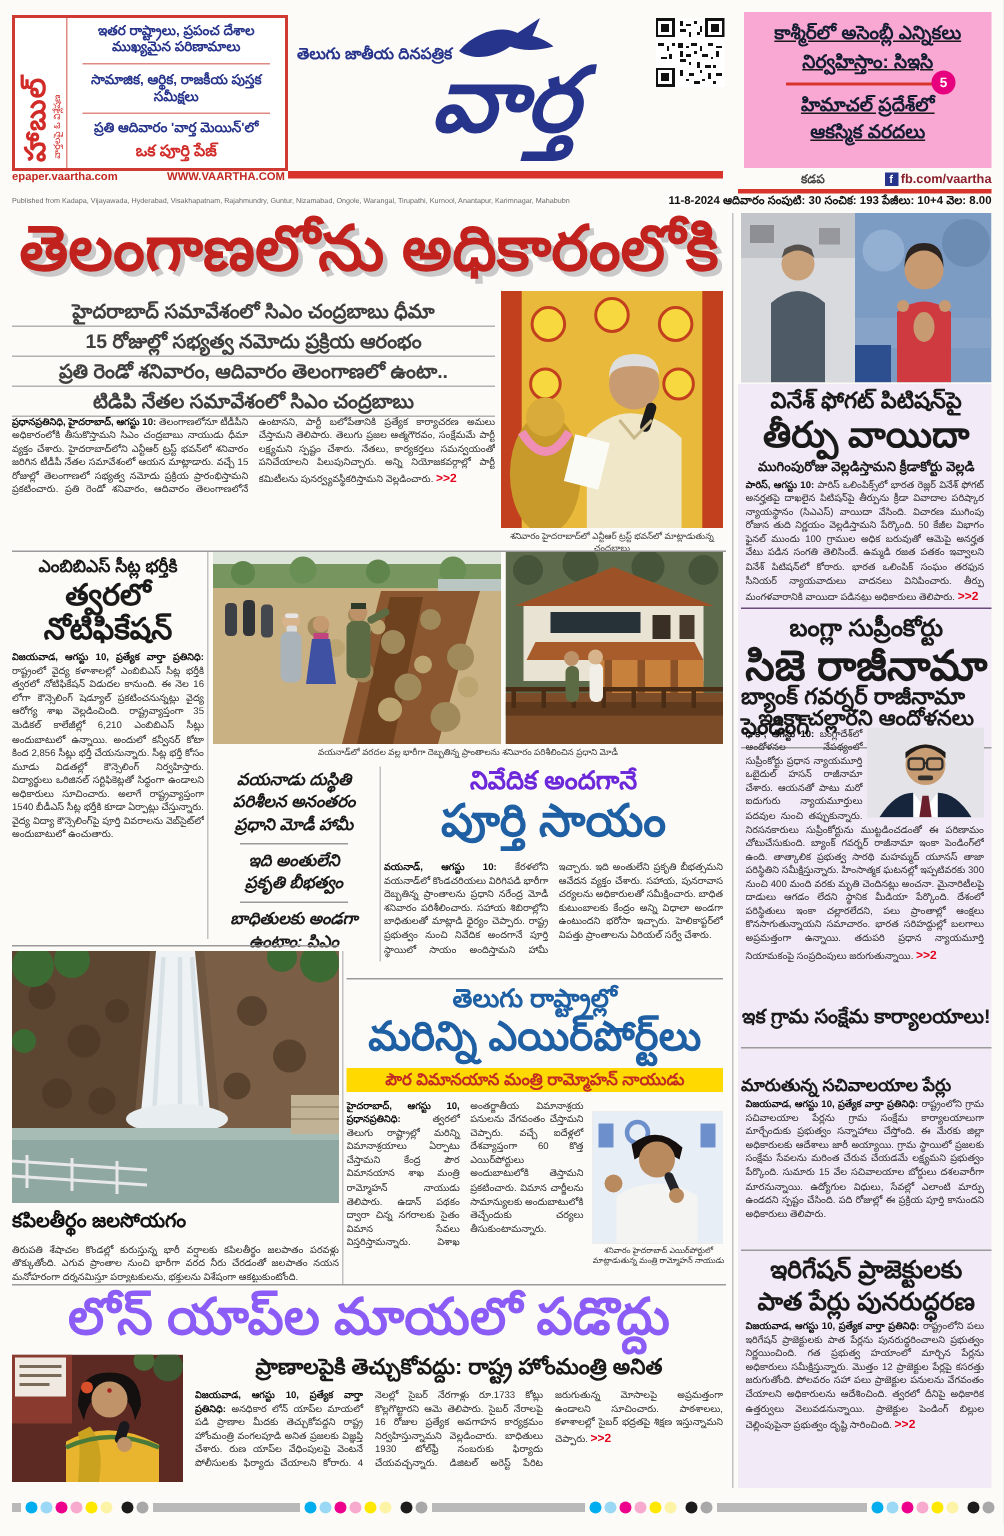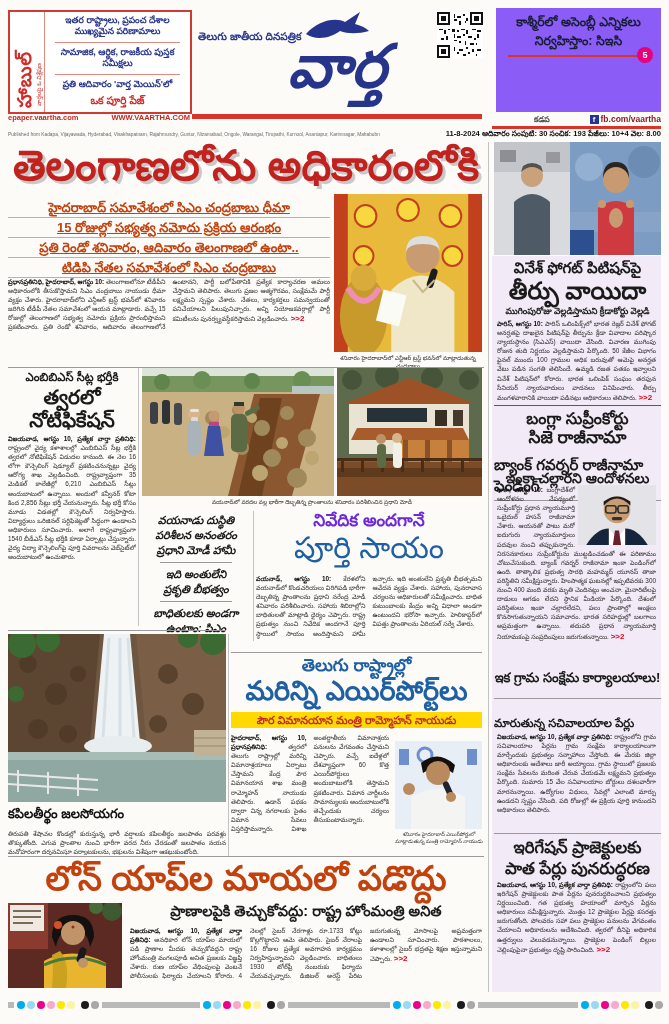--- a/index.html
+++ b/index.html
@@ -24,80 +24,80 @@
   .promo-lines{flex:1;padding:3px 4px;display:flex;flex-direction:column;justify-content:space-between;}
   .promo-l{color:#27348b;font-weight:bold;font-size:9px;text-align:center;line-height:1.25;}
   .promo-div{height:1px;background:#e08a84;margin:1px 6px;}
   .promo-red{color:#d12b28;font-weight:bold;font-size:10.5px;text-align:center;}
   .promo-foot{left:8px;top:113px;width:182px;display:flex;justify-content:space-between;font-size:7.5px;font-weight:bold;color:#c22a24;}
   .tagline{left:198px;top:30px;width:130px;color:#27348b;font-weight:bold;font-size:10.5px;}
   .dove{left:300px;top:8px;width:72px;height:38px;}
   .logo{left:192px;top:34px;width:290px;font-size:60px;font-weight:bold;color:#27348b;text-align:center;line-height:1.1;font-style:italic;}
   .logo-bar{left:192px;top:114px;width:290px;height:5px;background:#d9342b;position:absolute;}
   .qr{left:437px;top:12px;width:46px;height:50px;}
-  .rightbox{left:496px;top:8px;width:165px;height:104px;background:#8b5cf6;padding:5px 4px;box-sizing:border-box;}
+  .rightbox{left:496px;top:8px;width:165px;height:104px;background:#f9a8d4;padding:5px 20px;box-sizing:border-box;text-decoration:underline;}
   .rb-t{font-size:12.5px;font-weight:bold;color:#151d33;text-align:center;line-height:1.5;}
   .rb-div{position:relative;height:2px;background:#d9342b;margin:4px 8px;}
   .rb-badge{position:absolute;right:-4px;top:-8px;width:16px;height:16px;border-radius:50%;background:#e6007d;color:#fff;font-size:9px;font-weight:bold;text-align:center;line-height:16px;}
   .edition{left:534px;top:115px;font-size:8px;font-weight:bold;color:#444;}
   .fbrow{left:575px;top:114px;width:86px;display:flex;align-items:center;gap:2px;justify-content:flex-end;}
   .fbicon{width:9px;height:9px;background:#27348b;color:#fff;font-size:7.5px;font-weight:bold;text-align:center;line-height:9px;}
   .fbtext{font-size:8.5px;font-weight:bold;color:#8a1f2b;}
   .rb-bar{left:492px;top:126px;width:169px;height:3px;background:#d9342b;position:absolute;}
 
   .publine{left:8px;top:132px;width:372px;font-size:4.8px;color:#6a6a6a;white-space:nowrap;overflow:hidden;}
   .dateline{left:381px;top:129px;width:280px;font-size:7.6px;font-weight:bold;color:#111;text-align:right;}
 
   .lead-h{left:8px;top:141px;width:476px;font-size:42px;font-weight:900;color:#c2221e;text-align:center;letter-spacing:0px;text-shadow:3px 3px 0 #c9c9c9;line-height:1.2;}
   .subheads{left:8px;top:198px;width:322px;}
-  .subhead{font-size:13px;font-weight:bold;color:#c2410c;text-align:center;line-height:19px;border-bottom:1px solid #b2b2b2;text-decoration:underline;}
+  .subhead{font-size:13px;font-weight:bold;color:#404040;text-align:center;line-height:19px;border-bottom:1px solid #b2b2b2;}
   .lead-photo{left:334px;top:194px;width:148px;height:158px;}
   .lead-cap{left:334px;top:355px;width:148px;}
   .lead-body{left:8px;top:277px;width:322px;height:88px;}
 
   .mbbs-k{left:8px;top:371px;width:128px;font-size:11.5px;font-weight:bold;text-align:center;}
   .mbbs-h1{left:8px;top:386px;width:128px;font-size:20px;font-weight:800;text-align:center;}
   .mbbs-h2{left:8px;top:409px;width:128px;font-size:20px;font-weight:800;text-align:center;}
   .mbbs-body{left:8px;top:434px;width:128px;height:192px;}
 
   .way-p1{left:142px;top:368px;width:192px;height:128px;}
   .way-p2{left:337px;top:368px;width:145px;height:128px;}
   .way-cap{left:142px;top:499px;width:340px;}
   .way-side{left:142px;top:513px;width:108px;text-align:center;}
   .way-side-l{font-size:11px;font-weight:bold;line-height:15px;font-style:italic;}
   .way-div{height:1px;background:#999;margin:4px 18px;}
   .way-k{left:256px;top:511px;width:226px;font-size:17px;font-weight:bold;color:#6d28d9;text-align:center;}
-  .way-h{left:256px;top:531px;width:226px;font-size:30px;font-weight:400;color:#1f5fa3;text-align:center;}
+  .way-h{left:256px;top:531px;width:226px;font-size:30px;font-weight:700;color:#1f5fa3;text-align:center;}
   .way-body{left:256px;top:574px;width:226px;height:74px;}
 
   .wf-photo{left:8px;top:634px;width:218px;height:168px;}
   .wf-cap{left:8px;top:806px;width:218px;font-size:13px;font-weight:bold;color:#111;}
   .wf-body{left:8px;top:829px;width:218px;height:26px;}
 
   .air-k{left:231px;top:656px;width:251px;font-size:17px;font-weight:bold;color:#1f5fa3;text-align:center;}
   .air-h{left:231px;top:676px;width:251px;font-size:27px;font-weight:900;color:#1f5fa3;text-align:center;}
   .air-hl{left:231px;top:712px;width:251px;background:#ffd900;color:#c22a24;font-size:11px;font-weight:bold;text-align:center;line-height:16px;}
   .air-body{left:231px;top:733px;width:158px;height:122px;}
   .air-photo{left:395px;top:741px;width:87px;height:88px;}
   .air-cap{left:393px;top:831px;width:92px;font-size:5.2px;}
 
-  .loan-h{left:8px;top:858px;width:476px;font-size:34px;font-weight:900;color:#c2410c;text-align:center;line-height:1.2;}
+  .loan-h{left:8px;top:858px;width:476px;font-size:34px;font-weight:900;color:#8b5cf6;text-align:center;line-height:1.2;}
   .loan-photo{left:8px;top:903px;width:114px;height:85px;}
   .loan-sh{left:130px;top:903px;width:352px;font-size:14.5px;font-weight:bold;text-align:center;}
   .loan-body{left:130px;top:926px;width:352px;height:64px;}
 
   .railbg{left:492px;top:256px;width:169px;height:736px;background:#f2eaf6;position:absolute;}
   .vin-photo{left:494px;top:142px;width:167px;height:113px;}
   .vin-k{left:494px;top:259px;width:167px;font-size:15px;font-weight:bold;text-align:center;}
   .vin-h{left:494px;top:277px;width:167px;font-size:24px;font-weight:800;text-align:center;}
   .vin-sh{left:494px;top:306px;width:167px;font-size:8.8px;font-weight:bold;text-align:center;}
   .vin-body{left:497px;top:319px;width:159px;height:82px;}
 
   .ban-k{left:494px;top:410px;width:167px;font-size:16px;font-weight:bold;text-align:center;}
-  .ban-h{left:494px;top:428px;width:167px;font-size:17px;font-weight:800;text-align:center;}
+  .ban-h{left:494px;top:428px;width:167px;font-size:28px;font-weight:800;text-align:center;}
   .ban-s1{left:494px;top:456px;width:167px;font-size:15px;font-weight:bold;text-align:left;border-bottom:1px solid #999;padding-bottom:2px;}
   .ban-s2{left:494px;top:470px;width:167px;font-size:14px;font-weight:bold;text-align:center;}
   .ban-body{left:497px;top:485px;width:159px;height:209px;}
   .ban-photo{float:right;width:78px;height:60px;margin:0 0 2px 3px;background:#e4e4e8;overflow:hidden;}
   .ban-photo svg{display:block;width:100%;height:100%;}
 
   .gram-h{left:494px;top:670px;width:167px;font-size:13px;font-weight:bold;text-align:center;}
   .gram-s{left:494px;top:717px;width:167px;font-size:11.5px;font-weight:bold;text-align:left;}
   .gram-body{left:497px;top:732px;width:159px;height:97px;}
 
@@ -200,20 +200,21 @@
           <rect x="21" y="23" width="1" height="1"></rect>
       </g>
     </svg>
   </div>
 
   <div class="abs rightbox">
     <div class="rb-t">కాశ్మీర్‌లో అసెంబ్లీ ఎన్నికలు నిర్వహిస్తాం: సిఇసి</div>
     <div class="rb-div">
       <span class="rb-badge">5</span>
     </div>
+    <div class="rb-t">హిమాచల్ ప్రదేశ్‌లో ఆకస్మిక వరదలు</div>
   </div>
   <div class="abs edition">కడప</div>
   <div class="abs fbrow">
     <span class="fbicon">f</span>
     <span class="fbtext">fb.com/vaartha</span>
   </div>
   <div class="rb-bar"></div>
 
   <div class="abs publine">Published from Kadapa, Vijayawada, Hyderabad, Visakhapatnam, Rajahmundry, Guntur, Nizamabad, Ongole, Warangal, Tirupathi, Kurnool, Anantapur, Karimnagar, Mahabubnagar, Khammam, Nellore, Nalgonda, Tadepalligudem, Srikakulam</div>
   <div class="abs dateline">11-8-2024 ఆదివారం సంపుటి: 30 సంచిక: 193 పేజీలు: 10+4 వెల: 8.00</div>

